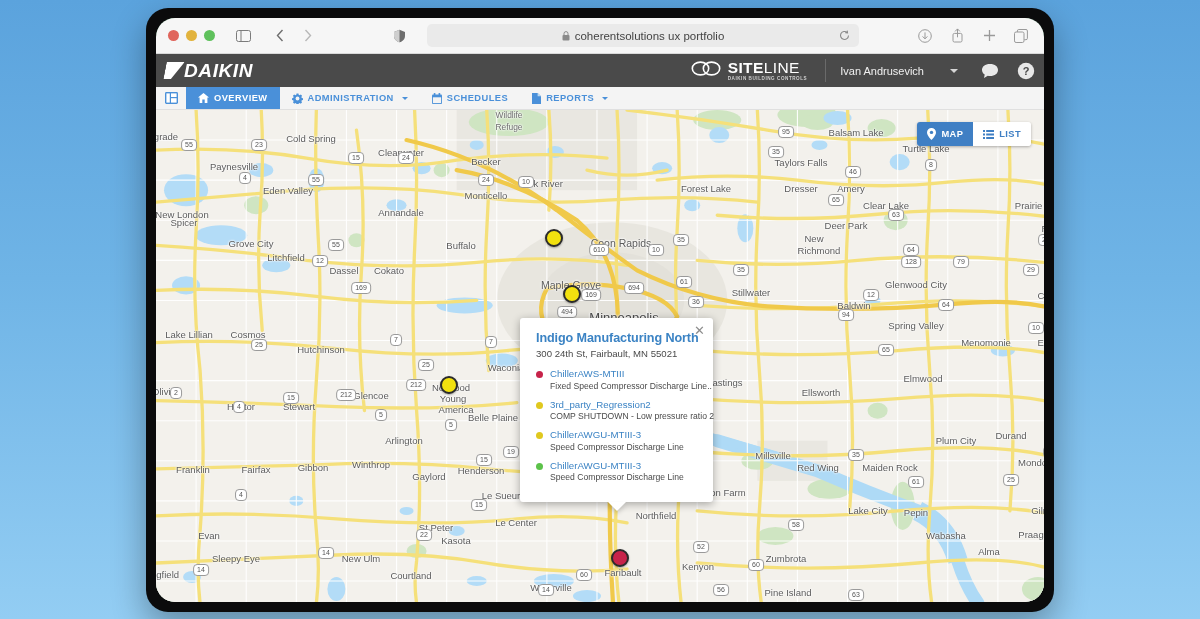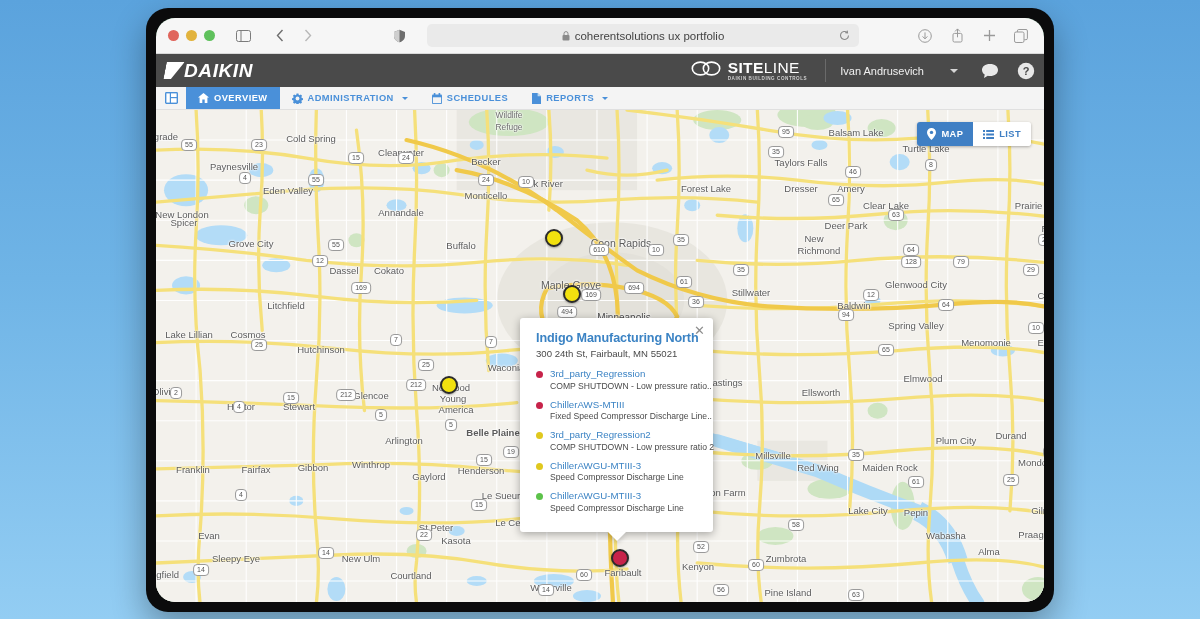--- a/index.html
+++ b/index.html
@@ -182,21 +182,21 @@
   .map-label {
     position: absolute;
     font-family: "Liberation Sans", sans-serif;
     color: #5b5b5b;
     white-space: nowrap;
     transform: translate(-50%, -50%);
     pointer-events: none;
     text-shadow: 0 0 2px #fff, 0 0 2px #fff, 0 0 3px #fff;
   }
   .ml-city { font-size: 9.5px; }
-  .ml-big { font-size: 10px; color: #4c4c4c; }
+  .ml-big { font-size: 13px; color: #4c4c4c; }
   .ml-med { font-size: 10.5px; }
   .ml-small { font-size: 8.4px; color: #6d6d6d; }
 
   .shield {
     position: absolute;
     transform: translate(-50%, -50%);
     background: #fff;
     border: 1px solid #9a9a9a;
     border-radius: 4px;
     font-size: 7px;
@@ -622,37 +622,37 @@
           <div class="map-label ml-city" style="left: 330px; top: 51px;">Becker</div>
           <div class="map-label ml-city" style="left: 388px; top: 73px;">Elk River</div>
           <div class="map-label ml-city" style="left: 330px; top: 85px;">Monticello</div>
           <div class="map-label ml-city" style="left: 245px; top: 102px;">Annandale</div>
           <div class="map-label ml-city" style="left: 305px; top: 135px;">Buffalo</div>
           <div class="map-label ml-city" style="left: 78px; top: 56px;">Paynesville</div>
           <div class="map-label ml-city" style="left: 132px; top: 80px;">Eden Valley</div>
           <div class="map-label ml-city" style="left: 26px; top: 88px; margin-top: 16px;">New London</div>
           <div class="map-label ml-city" style="left: 28px; top: 112px;">Spicer</div>
           <div class="map-label ml-city" style="left: 95px; top: 133px;">Grove City</div>
-          <div class="map-label ml-city" style="left: 130px; top: 147px; margin-top: 48px;">Litchfield</div>
+          <div class="map-label ml-city" style="left: 130px; top: 147px;">Litchfield</div>
           <div class="map-label ml-city" style="left: 188px; top: 160px;">Dassel</div>
           <div class="map-label ml-city" style="left: 233px; top: 160px;">Cokato</div>
           <div class="map-label ml-city" style="left: 10px; top: 26px;">grade</div>
           <div class="map-label ml-city" style="left: 33px; top: 224px;">Lake Lillian</div>
           <div class="map-label ml-city" style="left: 92px; top: 224px;">Cosmos</div>
           <div class="map-label ml-city" style="left: 165px; top: 239px;">Hutchinson</div>
           <div class="map-label ml-city" style="left: 350px; top: 257px;">Waconia</div>
           <div class="map-label ml-city" style="left: 8px; top: 281px;">Olivia</div>
           <div class="map-label ml-city" style="left: 85px; top: 296px;">Hector</div>
           <div class="map-label ml-city" style="left: 143px; top: 296px;">Stewart</div>
           <div class="map-label ml-city" style="left: 215px; top: 285px;">Glencoe</div>
           <div class="map-label ml-city" style="left: 295px; top: 277px;">Norwood</div>
           <div class="map-label ml-city" style="left: 297px; top: 288px;">Young</div>
           <div class="map-label ml-city" style="left: 300px; top: 299px;">America</div>
           <div class="map-label ml-city" style="left: 248px; top: 330px;">Arlington</div>
-          <div class="map-label ml-city" style="left: 337px; top: 322px; font-weight: bold;">Belle Plaine</div>
+          <div class="map-label ml-city" style="left: 337px; top: 307px;">Belle Plaine</div>
           <div class="map-label ml-city" style="left: 37px; top: 359px;">Franklin</div>
           <div class="map-label ml-city" style="left: 100px; top: 359px;">Fairfax</div>
           <div class="map-label ml-city" style="left: 157px; top: 357px;">Gibbon</div>
           <div class="map-label ml-city" style="left: 215px; top: 354px;">Winthrop</div>
           <div class="map-label ml-city" style="left: 273px; top: 366px;">Gaylord</div>
           <div class="map-label ml-city" style="left: 325px; top: 360px;">Henderson</div>
           <div class="map-label ml-city" style="left: 345px; top: 385px;">Le Sueur</div>
           <div class="map-label ml-city" style="left: 360px; top: 412px;">Le Center</div>
           <div class="map-label ml-city" style="left: 53px; top: 425px;">Evan</div>
           <div class="map-label ml-city" style="left: 80px; top: 448px;">Sleepy Eye</div>
@@ -804,27 +804,20 @@
     </div>
 
     <div class="popup">
       <span class="popup-close">✕</span>
       <div class="popup-title">Indigo Manufacturing North</div>
       <div class="popup-addr">300 24th St, Fairbault, MN 55021</div>
       <div id="alarm-list">
             <div class="alarm-row">
               <span class="alarm-dot" style="background: rgb(199, 35, 74);"></span>
               <div>
-                <div class="alarm-name">3rd_party_Regression</div>
-                <div class="alarm-desc">COMP SHUTDOWN - Low pressure ratio..</div>
-              </div>
-            </div>
-            <div class="alarm-row">
-              <span class="alarm-dot" style="background: rgb(199, 35, 74);"></span>
-              <div>
                 <div class="alarm-name">ChillerAWS-MTIII</div>
                 <div class="alarm-desc">Fixed Speed Compressor Discharge Line..</div>
               </div>
             </div>
             <div class="alarm-row">
               <span class="alarm-dot" style="background: rgb(224, 200, 30);"></span>
               <div>
                 <div class="alarm-name">3rd_party_Regression2</div>
                 <div class="alarm-desc">COMP SHUTDOWN - Low pressure ratio 2</div>
               </div>

